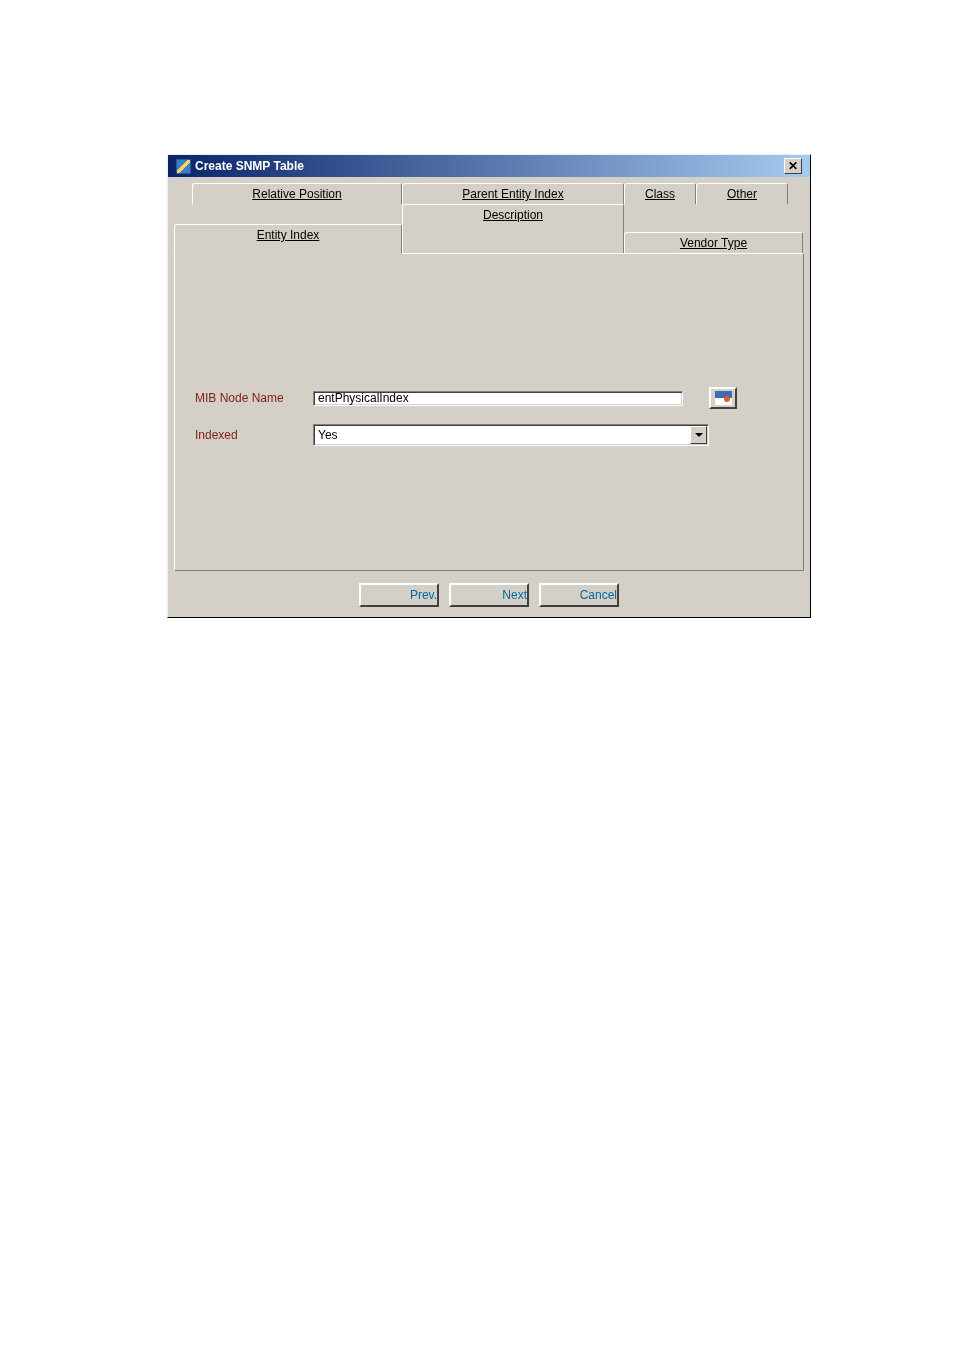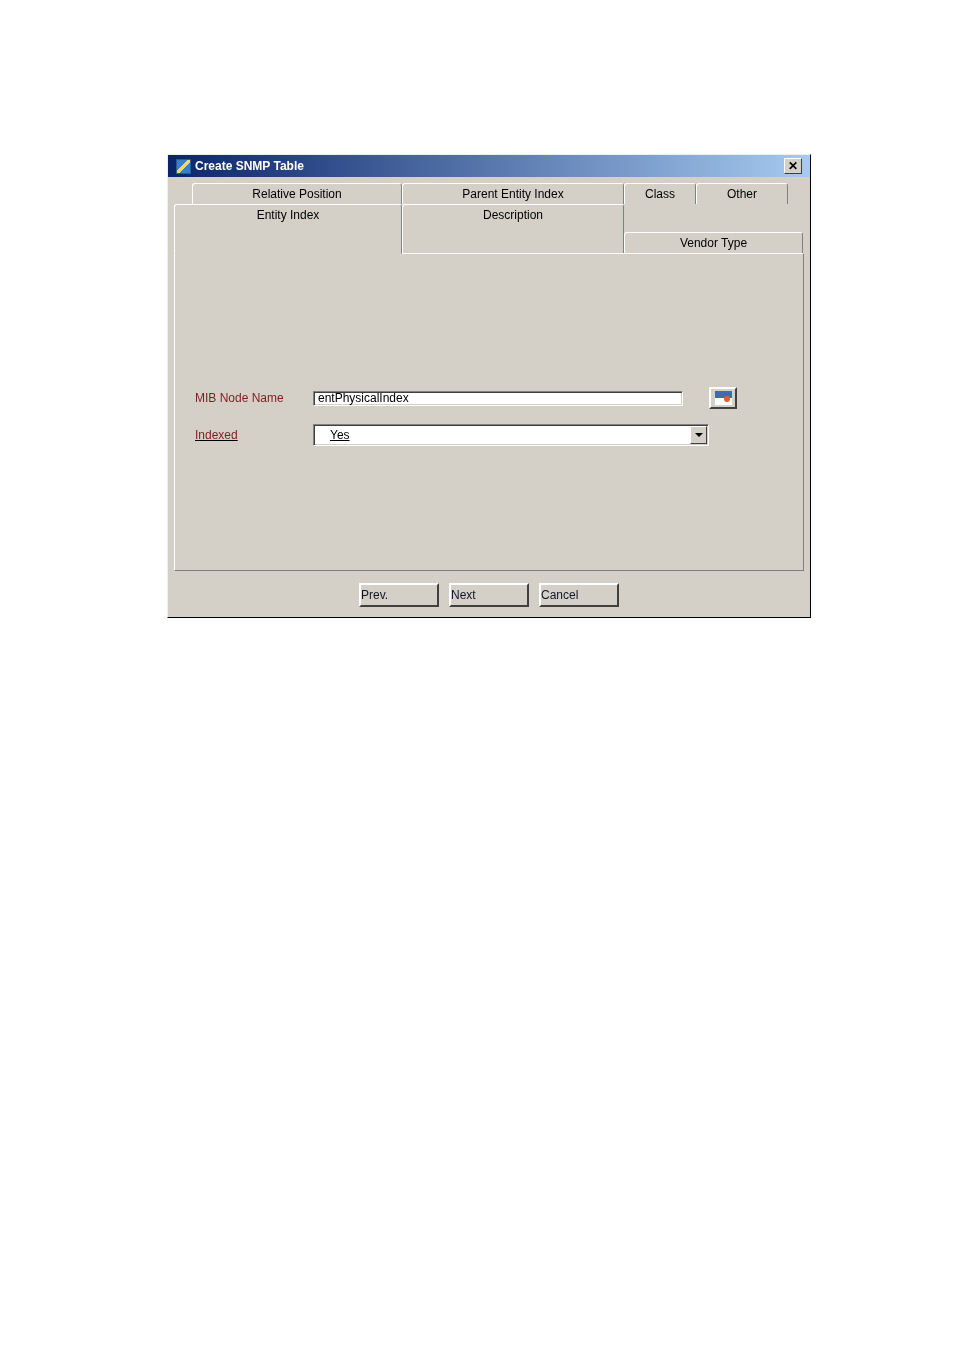--- a/index.html
+++ b/index.html
@@ -77,51 +77,53 @@
       background: #d4d0c8;
       border-top: 1px solid #fff;
       border-left: 1px solid #fff;
       border-right: 1px solid #808080;
       border-top-left-radius: 3px;
       border-top-right-radius: 3px;
       padding: 3px 8px 3px 8px;
       text-align: center;
       color: #000;
       cursor: pointer;
+      text-decoration: underline;
     }
     .tab.t1 { width: 210px; }
     .tab.t2 { width: 222px; }
     .tab.t3 { width: 72px; }
     .tab.t4 { width: 92px; }
     .tab.b1 { width: 228px; }
     .tab.b2 { width: 222px; }
     .tab.b3 { width: 179px; margin-top: 28px; }
     .tab.active {
       position: relative;
       z-index: 2;
       margin-bottom: -1px;
       border-bottom: 1px solid #d4d0c8;
+      margin-top: 20px;
     }
     .panel {
       margin: 0 6px 6px 6px;
       border-top: 1px solid #fff;
       border-left: 1px solid #fff;
       border-right: 1px solid #808080;
       border-bottom: 1px solid #808080;
       height: 318px;
       position: relative;
       background: #d4d0c8;
     }
     .form-row {
       position: absolute;
       display: flex;
       align-items: center;
     }
     .form-row.row1 { left: 20px; top: 133px; }
-    .form-row.row2 { left: 20px; top: 170px; text-decoration: underline; }
+    .form-row.row2 { left: 20px; top: 170px; }
     .form-label {
       width: 118px;
       color: #7f1d1d;
     }
     .text-input {
       width: 370px;
       height: 15px;
       padding: 2px 4px;
       background: #fff;
       border: 1px solid #808080;
@@ -170,21 +172,21 @@
       border: 1px solid #808080;
       border-right-color: #fff;
       border-bottom-color: #fff;
       box-shadow: inset 1px 1px 0 #404040, inset -1px -1px 0 #d4d0c8;
       display: flex;
       align-items: center;
       cursor: pointer;
     }
     .select-value {
       flex: 1;
-      padding: 0 16px;
+      padding: 0 4px;
       color: #000;
     }
     .select-arrow-btn {
       width: 17px;
       height: 18px;
       background: #d4d0c8;
       border: 1px solid;
       border-top-color: #fff;
       border-left-color: #fff;
       border-right-color: #404040;
@@ -209,26 +211,26 @@
     }
     .std-button {
       width: 80px;
       height: 24px;
       background: #d4d0c8;
       border: 2px solid;
       border-top-color: #fff;
       border-left-color: #fff;
       border-right-color: #404040;
       border-bottom-color: #404040;
-      color: #0f172a;
+      color: #0369a1;
       text-align: center;
       cursor: pointer;
       display: flex;
       align-items: center;
-      justify-content: flex-start;
+      justify-content: flex-end;
     }
   </style>
 </head>
 <body>
 
 <div class="dialog">
   <div class="titlebar">
     <div class="titlebar-icon"></div>
     <div class="titlebar-title">Create SNMP Table</div>
     <div class="close-btn">

